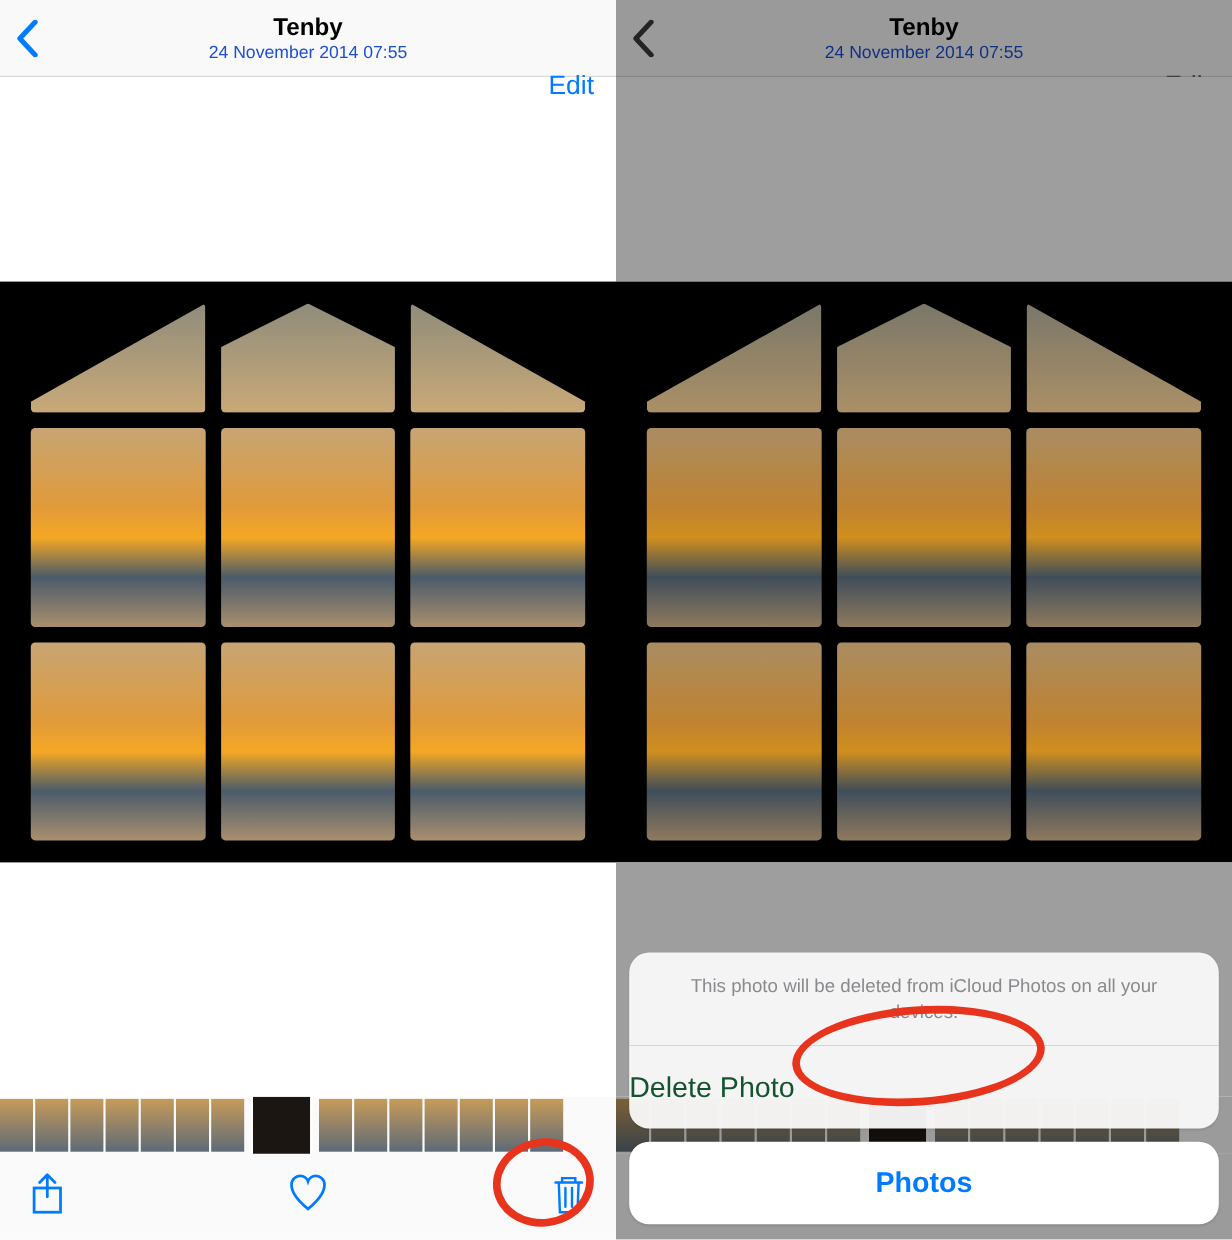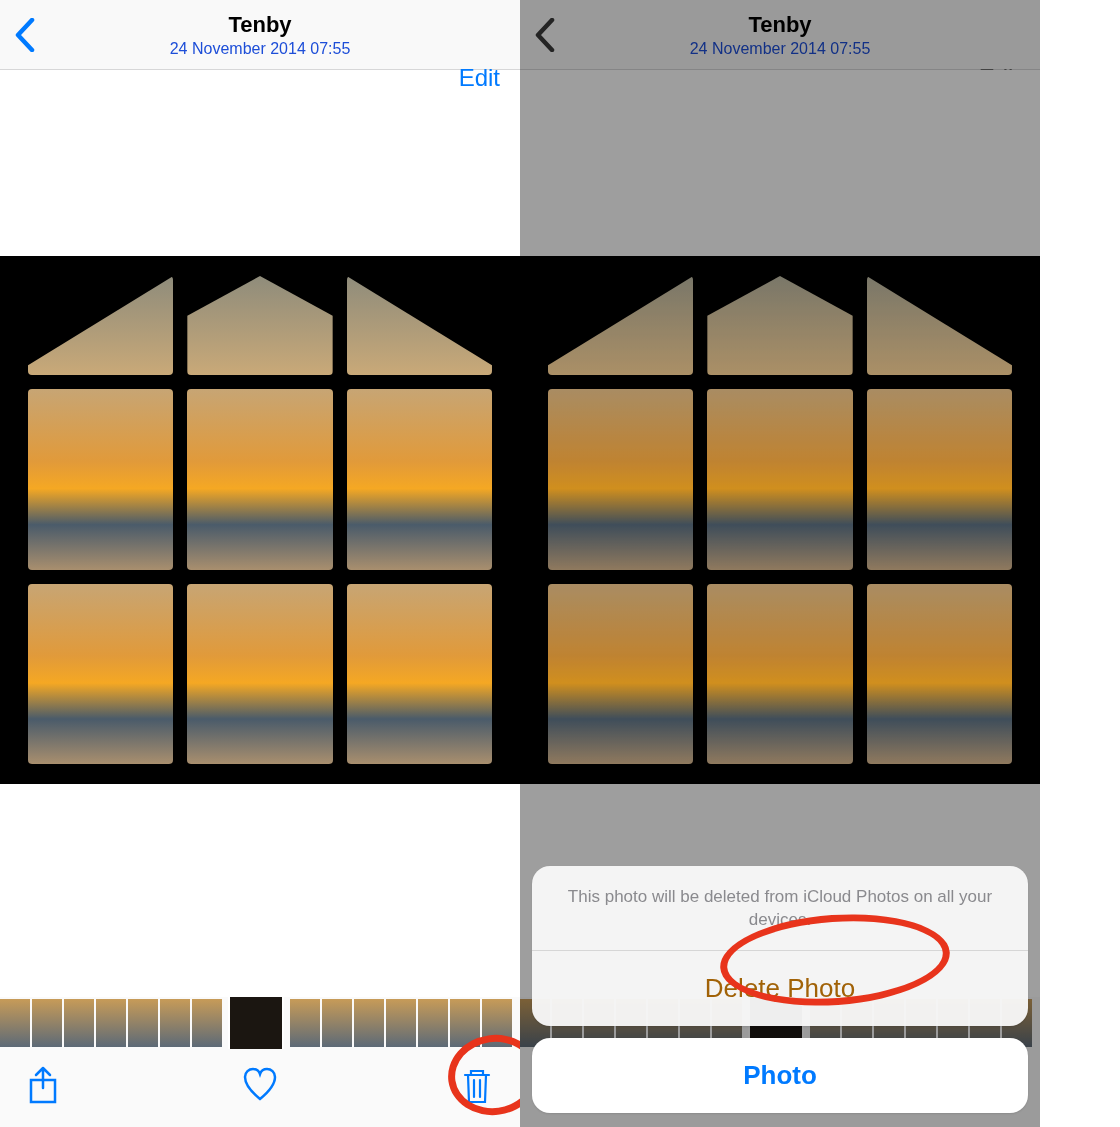--- a/index.html
+++ b/index.html
@@ -1,17 +1,17 @@
 <!DOCTYPE html>
 <html><head>
 <meta charset="utf-8">
 <style>
   * { box-sizing: border-box; margin: 0; padding: 0; }
   html,body { width:1120px; height:1127px; font-family:-apple-system,Helvetica,Arial,sans-serif; background:#fff; }
-  .screens { display:flex; width:1040px; height:1127px; }
+  .screens { display:flex; width:1120px; height:1127px; }
   .screen { position:relative; width:560px; height:1127px; overflow:hidden; }
   .screen-b { background:#fff; }
 
   
   .hdr { position:relative; height:70px; background:#f9f9f9; border-bottom:1px solid #d7d7d8; display:flex; align-items:center; justify-content:center; }
   .screen-b .hdr { filter:brightness(0.62); }
   .hdr-title { font-size:22px; font-weight:600; color:#000; text-align:center; }
   .hdr-sub { font-size:16px; color:#1d4ed8; text-align:center; margin-top:2px; }
   .back { position:absolute; left:14px; top:18px; }
   .back svg { width:24px; height:34px; }
@@ -37,21 +37,21 @@
   .strip { height:52px; background:#fafafa; display:flex; align-items:center; gap:2px; padding:0 0px; overflow:hidden; }
   .screen-b .strip { filter:brightness(0.62); }
   .th { height:48px; width:30px; background:linear-gradient(#c79b58,#5d6a77); }
   .th.cur { width:52px; height:52px; outline:2px solid #fff; margin:0 6px; background:#1b1611; }
 
   .tb { height:78px; background:#fafafa; display:flex; align-items:center; justify-content:space-between; padding:0 26px; }
   .tb .icon svg { width:34px; height:40px; }
   .sheet { position:absolute; left:12px; right:12px; bottom:14px; }
   .card { background:rgba(248,248,248,0.96); border-radius:18px; overflow:hidden; margin-bottom:12px; box-shadow:0 1px 2px rgba(0,0,0,0.1); }
   .msg { padding:20px 30px 18px; font-size:17px; color:#8a8a8e; text-align:center; line-height:1.35; border-bottom:1px solid rgba(0,0,0,0.12); }
-  .del { padding:22px 0; text-align:center; font-size:26px; color:#a16207; }
+  .del { padding:22px 0; text-align:left; font-size:26px; color:#14532d; }
   .cancel { background:#fff; border-radius:18px; padding:22px 0; text-align:center; font-size:26px; font-weight:600; color:#007aff; box-shadow:0 1px 2px rgba(0,0,0,0.1); }
 
   
   .anno-circle { position:absolute; border:7px solid #e8341c; border-radius:50%; pointer-events:none; }
   .c1 { width:92px; height:80px; left:448px; bottom:12px; transform:rotate(-8deg); }
   .c2 { width:230px; height:90px; left:720px; bottom:122px; transform:rotate(-4deg); }
 </style>
 </head>
 <body>
 
@@ -178,18 +178,18 @@
         <div class="icon"><svg viewBox="0 0 34 40"></svg></div>
         <div class="icon"><svg viewBox="0 0 34 40"></svg></div>
       </div>
     </div>
 
     <div class="sheet">
       <div class="card">
         <div class="msg">This photo will be deleted from iCloud Photos on all your devices.</div>
         <div class="del">Delete Photo</div>
       </div>
-      <div class="cancel">Photo</div>
+      <div class="cancel">Photos</div>
     </div>
   </div>
 
   <div class="anno-circle c2"></div>
 </div>
 
 </body></html>

